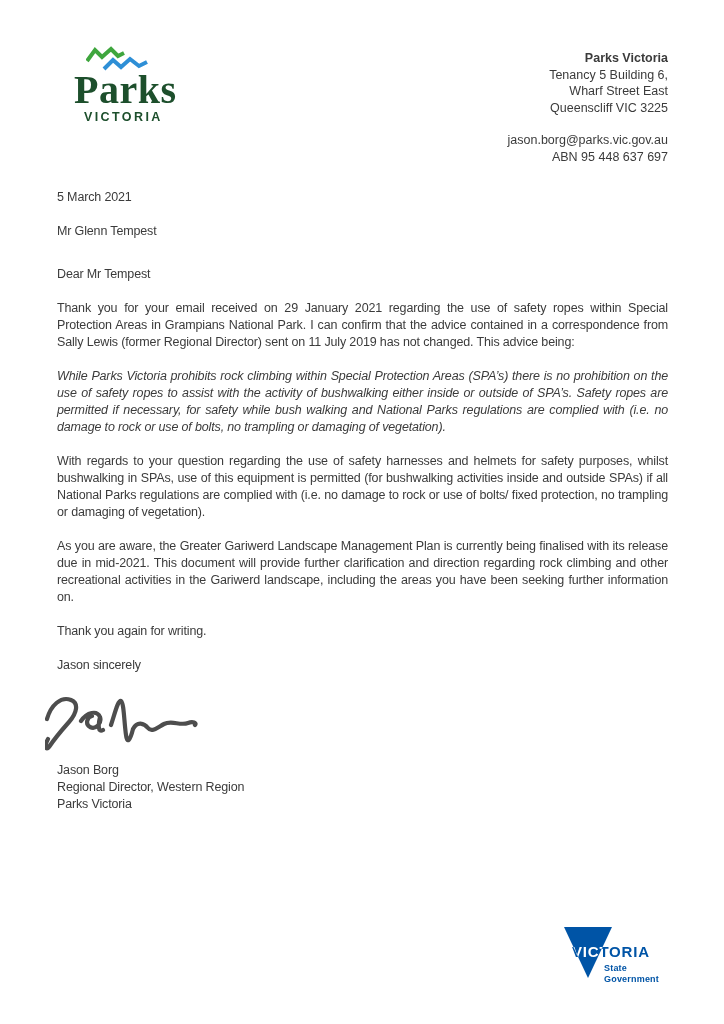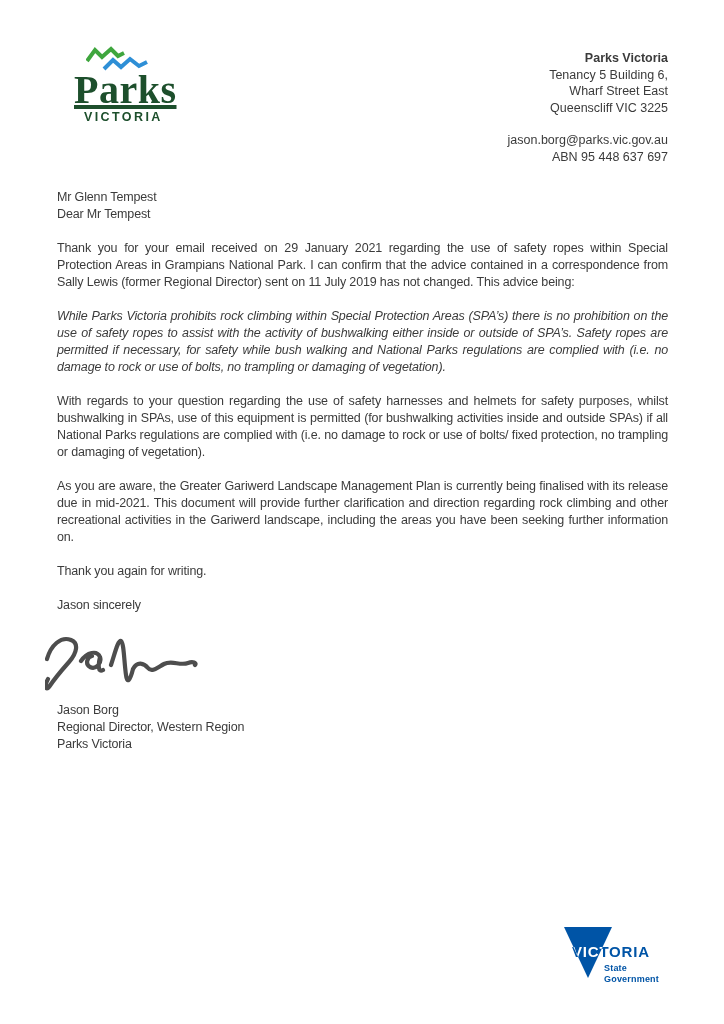--- a/index.html
+++ b/index.html
@@ -14,21 +14,21 @@
     overflow: hidden;
     color: #3b3b3b;
   }
 
   
   .parks-logo { position: absolute; left: 74px; top: 44px; width: 120px; }
   .zigzags { display: block; margin-left: 12px; }
   .parks-word {
     font-family: "Liberation Serif", serif;
     font-size: 40px; font-weight: 600;
-    color: #1d4f2c; line-height: 38px; letter-spacing: 0.5px; text-decoration: underline;
+    color: #1d4f2c; line-height: 38px; letter-spacing: 0.5px;
   }
   .parks-sub {
     font-size: 12.5px; font-weight: 700; color: #1d4f2c;
     letter-spacing: 2.4px; margin-left: 10px; margin-top: 1px;
     font-family: "Liberation Sans", sans-serif;
   }
 
   .sender {
     position: absolute; right: 56px; top: 50px;
     text-align: right; font-size: 12.5px; line-height: 16.5px;
@@ -39,21 +39,21 @@
 
   
   .letter {
     position: absolute; left: 57px; top: 189px; width: 611px;
     font-size: 12.5px; line-height: 17px; letter-spacing: -0.15px;
     color: #3b3b3b;
   }
   .letter p { margin: 0 0 17px 0; }
   .justify { text-align: justify; }
   .quote { font-style: italic; }
-  .recipient-wrap { }
+  .recipient-wrap { margin-bottom: 26px; }
   .recipient-wrap div { line-height: 17px; }
 
   .signature { display: block; margin: 2px 0 5px -12px; }
   .signatory div { line-height: 17px; }
 
   
   .gov-logo { position: absolute; right: 36px; bottom: 22px; }
   .gov-word {
     font-family: "Liberation Sans", sans-serif;
     font-weight: 700; font-size: 15px; letter-spacing: 0.8px;
@@ -82,20 +82,21 @@
     <div>Tenancy 5 Building 6,</div>
     <div>Wharf Street East</div>
     <div>Queenscliff VIC 3225</div>
     <div class="sender-gap"></div>
     <div>jason.borg@parks.vic.gov.au</div>
     <div>ABN 95 448 637 697</div>
   </div>
 
   <div class="letter">
 
+    <p>5 March 2021</p>
 
     <div class="recipient-wrap">
       <div>Mr Glenn Tempest</div>
     </div>
 
     <p>Dear Mr Tempest</p>
 
     <p class="justify">Thank you for your email received on 29 January 2021 regarding the use of safety ropes within Special Protection Areas in Grampians National Park. I can confirm that the advice contained in a correspondence from Sally Lewis (former Regional Director) sent on 11 July 2019 has not changed. This advice being:</p>
 
     <p class="justify quote">While Parks Victoria prohibits rock climbing within Special Protection Areas (SPA’s) there is no prohibition on the use of safety ropes to assist with the activity of bushwalking either inside or outside of SPA’s. Safety ropes are permitted if necessary, for safety while bush walking and National Parks regulations are complied with (i.e. no damage to rock or use of bolts, no trampling or damaging of vegetation).</p>

